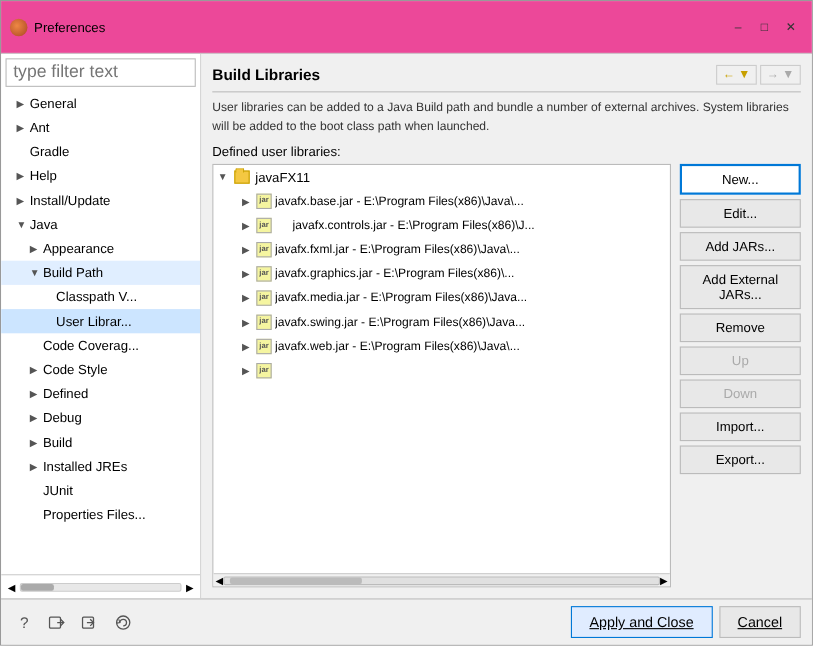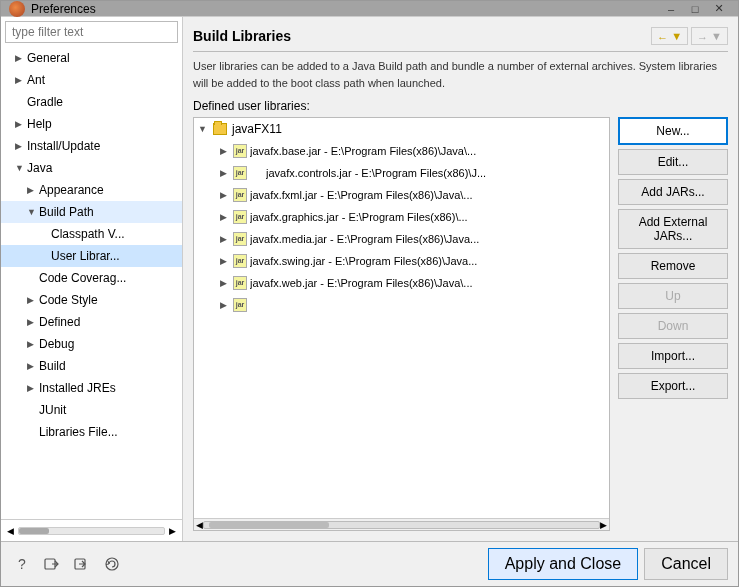--- a/index.html
+++ b/index.html
@@ -17,27 +17,27 @@
     .window {
       width: 739px;
       height: 587px;
       background: #f0f0f0;
       border: 1px solid #999;
       display: flex;
       flex-direction: column;
       box-shadow: 2px 2px 8px rgba(0,0,0,0.3);
     }
     .title-bar {
-      background: #a3a3a3;
+      background: #ec4899;
       border-bottom: 1px solid #ccc;
       padding: 4px 8px;
       display: flex;
       align-items: center;
       justify-content: space-between;
-      height: 16px;
+      height: 48px;
     }
     .title-bar-left {
       display: flex;
       align-items: center;
       gap: 6px;
     }
     .title-bar-icon {
       width: 16px;
       height: 16px;
       background: radial-gradient(circle at 40% 40%, #e84, #a42);
@@ -76,21 +76,21 @@
       background: #fff;
       border-right: 1px solid #ccc;
       display: flex;
       flex-direction: column;
       overflow: hidden;
     }
     .filter-input {
       margin: 4px;
       padding: 3px 6px;
       border: 1px solid #bbb;
-      font-size: 12px;
+      font-size: 16px;
       color: #999;
       outline: none;
     }
     .tree-area {
       flex: 1;
       overflow-y: auto;
       overflow-x: hidden;
       position: relative;
     }
     .tree-item {
@@ -308,25 +308,26 @@
       cursor: pointer;
       font-size: 14px;
       color: #555;
     }
     .bottom-right {
       display: flex;
       gap: 6px;
     }
     .action-btn {
       padding: 6px 16px;
-      font-size: 16px;
+      font-size: 13px;
       cursor: pointer;
       border: 1px solid #bbb;
       background: #e8e8e8;
       outline: none;
+      text-decoration: underline;
     }
     .action-btn.apply {
       background: #e0ecff;
       border-color: #0078d7;
     }
   </style>
 </head>
 <body>
 
 <div class="window">
@@ -430,21 +431,21 @@
           <span>Installed JREs</span>
         </div>
 
         <div class="tree-item indent2">
           <span class="chevron"></span>
           <span>JUnit</span>
         </div>
 
         <div class="tree-item indent2">
           <span class="chevron"></span>
-          <span>Libraries File...</span>
+          <span>Properties Files...</span>
         </div>
       </div>
 
       <div class="sidebar-bottom">
         <span class="scroll-arrow">◀</span>
         <div class="scroll-track">
           <div class="scroll-thumb"></div>
         </div>
         <span class="scroll-arrow">▶</span>
       </div>

